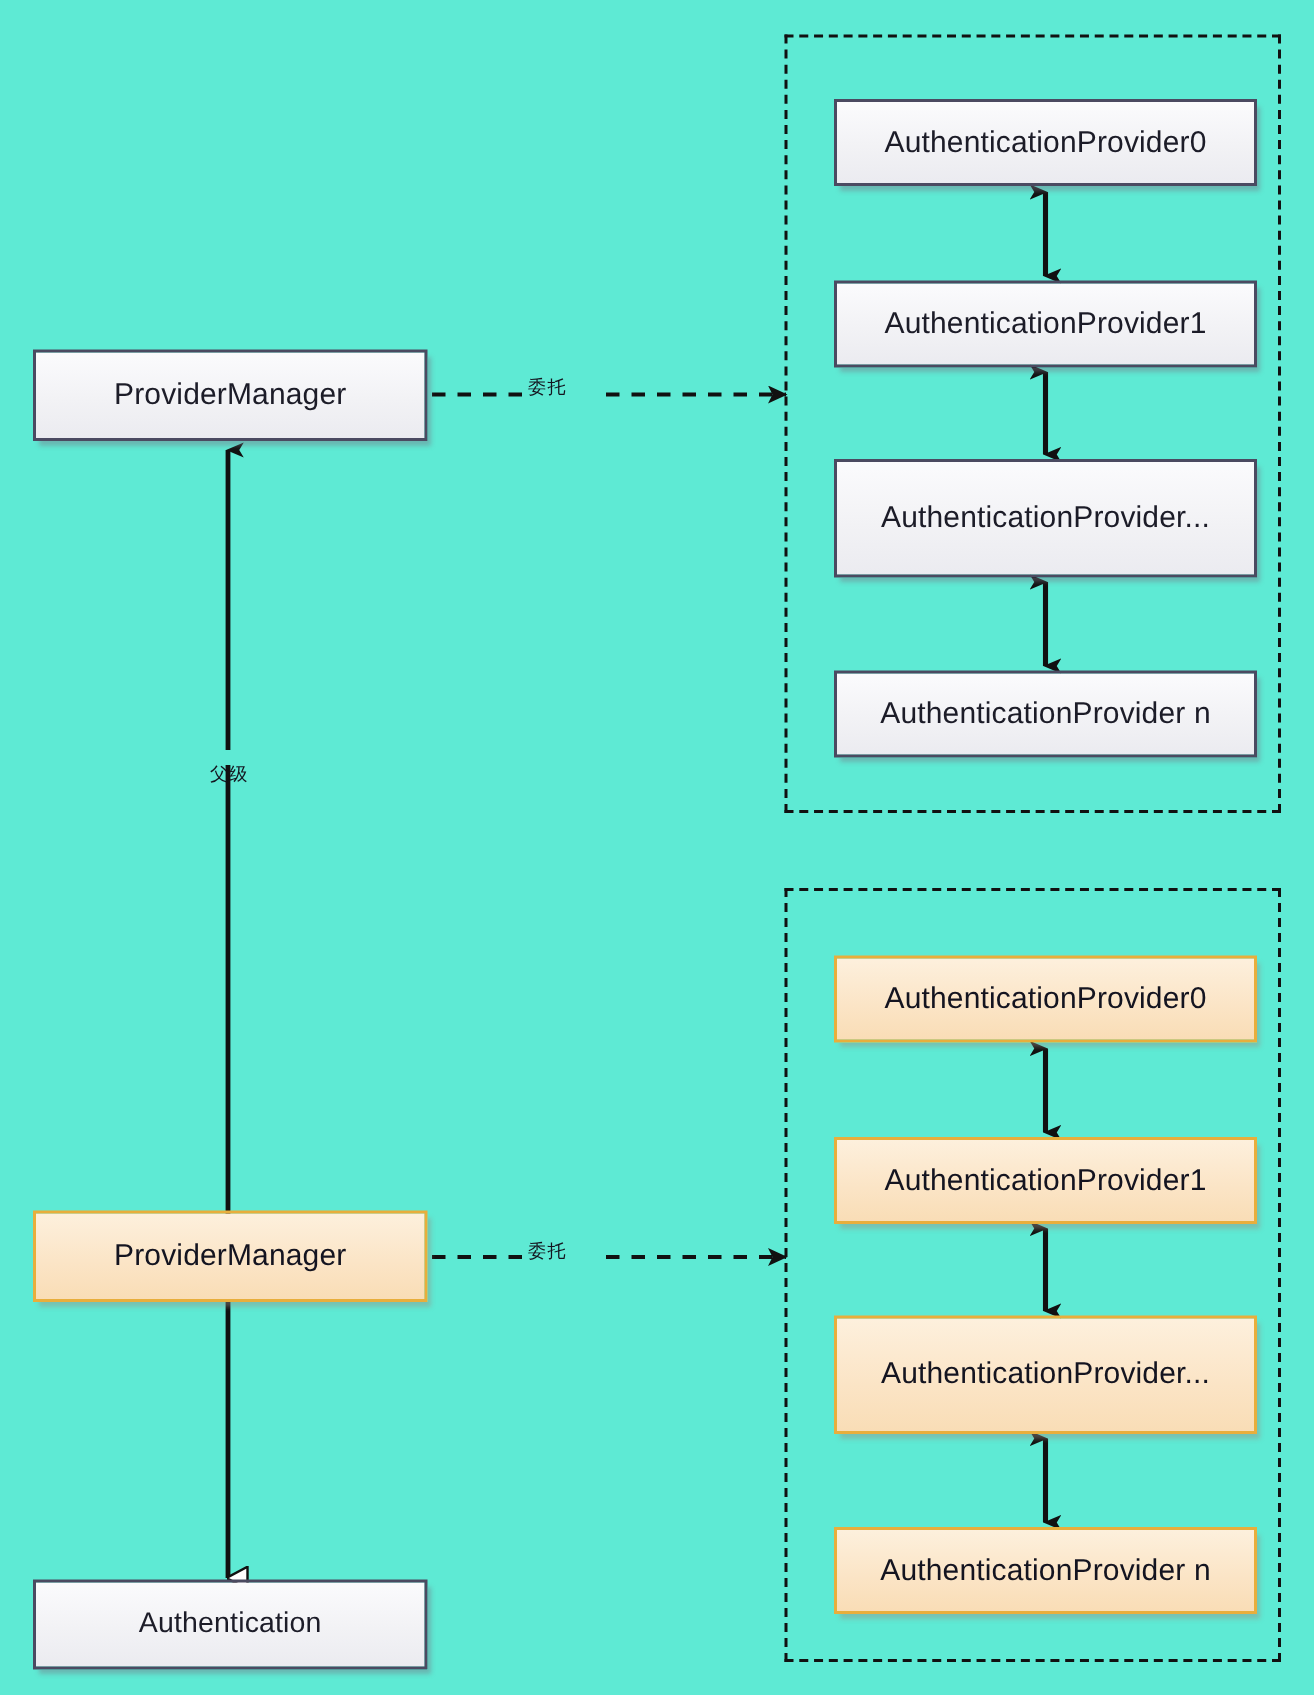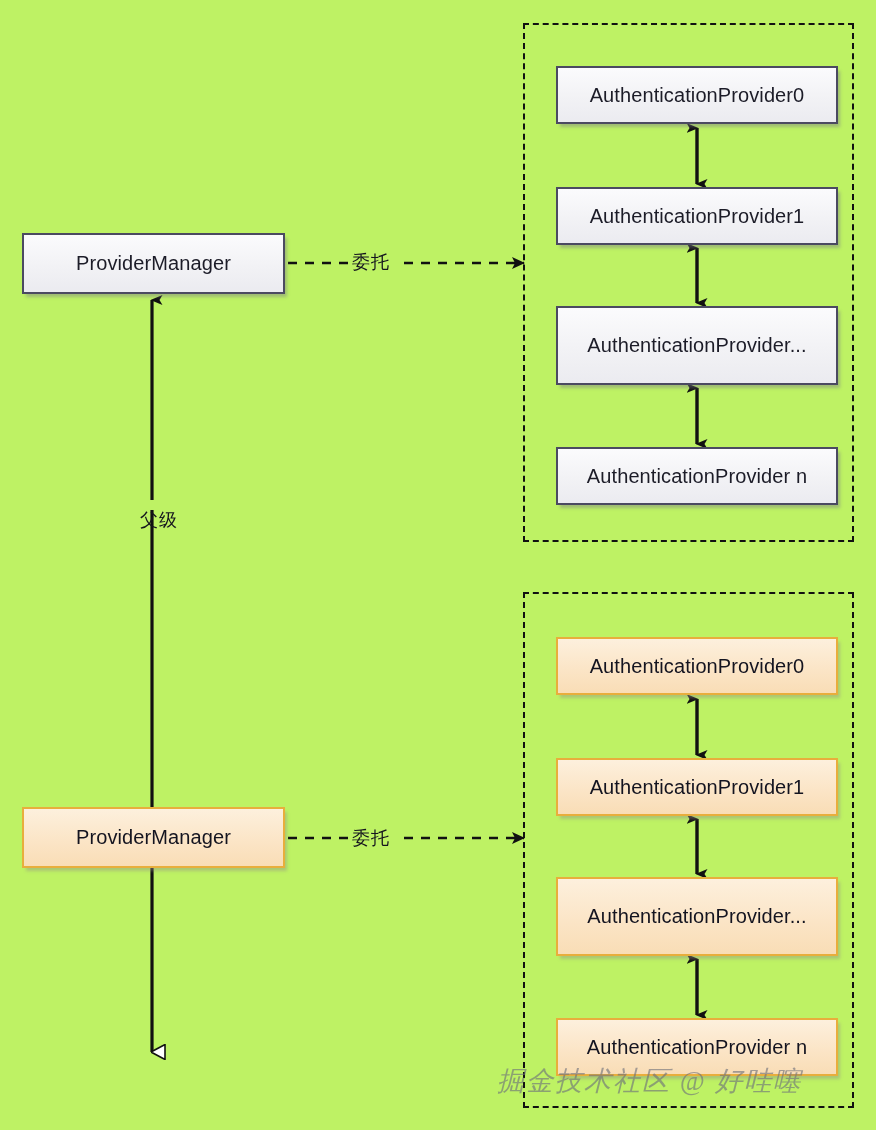--- a/index.html
+++ b/index.html
@@ -5,21 +5,21 @@
 <style>
   html, body {
     margin: 0;
     padding: 0;
     background: #ffffff;
   }
   #canvas {
     position: relative;
     width: 876px;
     height: 1130px;
-    background: #bef264;
+    background: #5eead4;
     font-family: "Liberation Sans", "DejaVu Sans", sans-serif;
     overflow: hidden;
   }
   
   .group-box {
     position: absolute;
     border: 2px dashed #111111;
     background: transparent;
     box-sizing: border-box;
   }
@@ -58,21 +58,21 @@
   #wires {
     position: absolute;
     left: 0; top: 0;
     width: 876px;
     height: 1130px;
     pointer-events: none;
   }
   
   .edge-label {
     position: absolute;
-    font-size: 18px;
+    font-size: 12px;
     color: #14141e;
     background: transparent;
     white-space: nowrap;
     letter-spacing: 1px;
   }
   
   #watermark {
     position: absolute;
     left: 497px;
     top: 1063px;
@@ -187,16 +187,18 @@
   <div class="node orange f20" style="left:556px; top:1018px; width:282px; height:58px;">
     <span class="node-label">AuthenticationProvider n</span>
   </div>
 
   <div class="node orange f20" style="left:22px; top:807px; width:263px; height:61px;">
     <span class="node-label">ProviderManager</span>
   </div>
 
   <div class="edge-label" style="left:352px; top:826px;">委托</div>
 
-
-  <div id="watermark">掘金技术社区 @ 好哇噻</div>
+  <div class="node grey f19" style="left:22px; top:1053px; width:263px; height:60px;">
+    <span class="node-label">Authentication</span>
+  </div>
+
 
 </div>
 
 </body></html>

